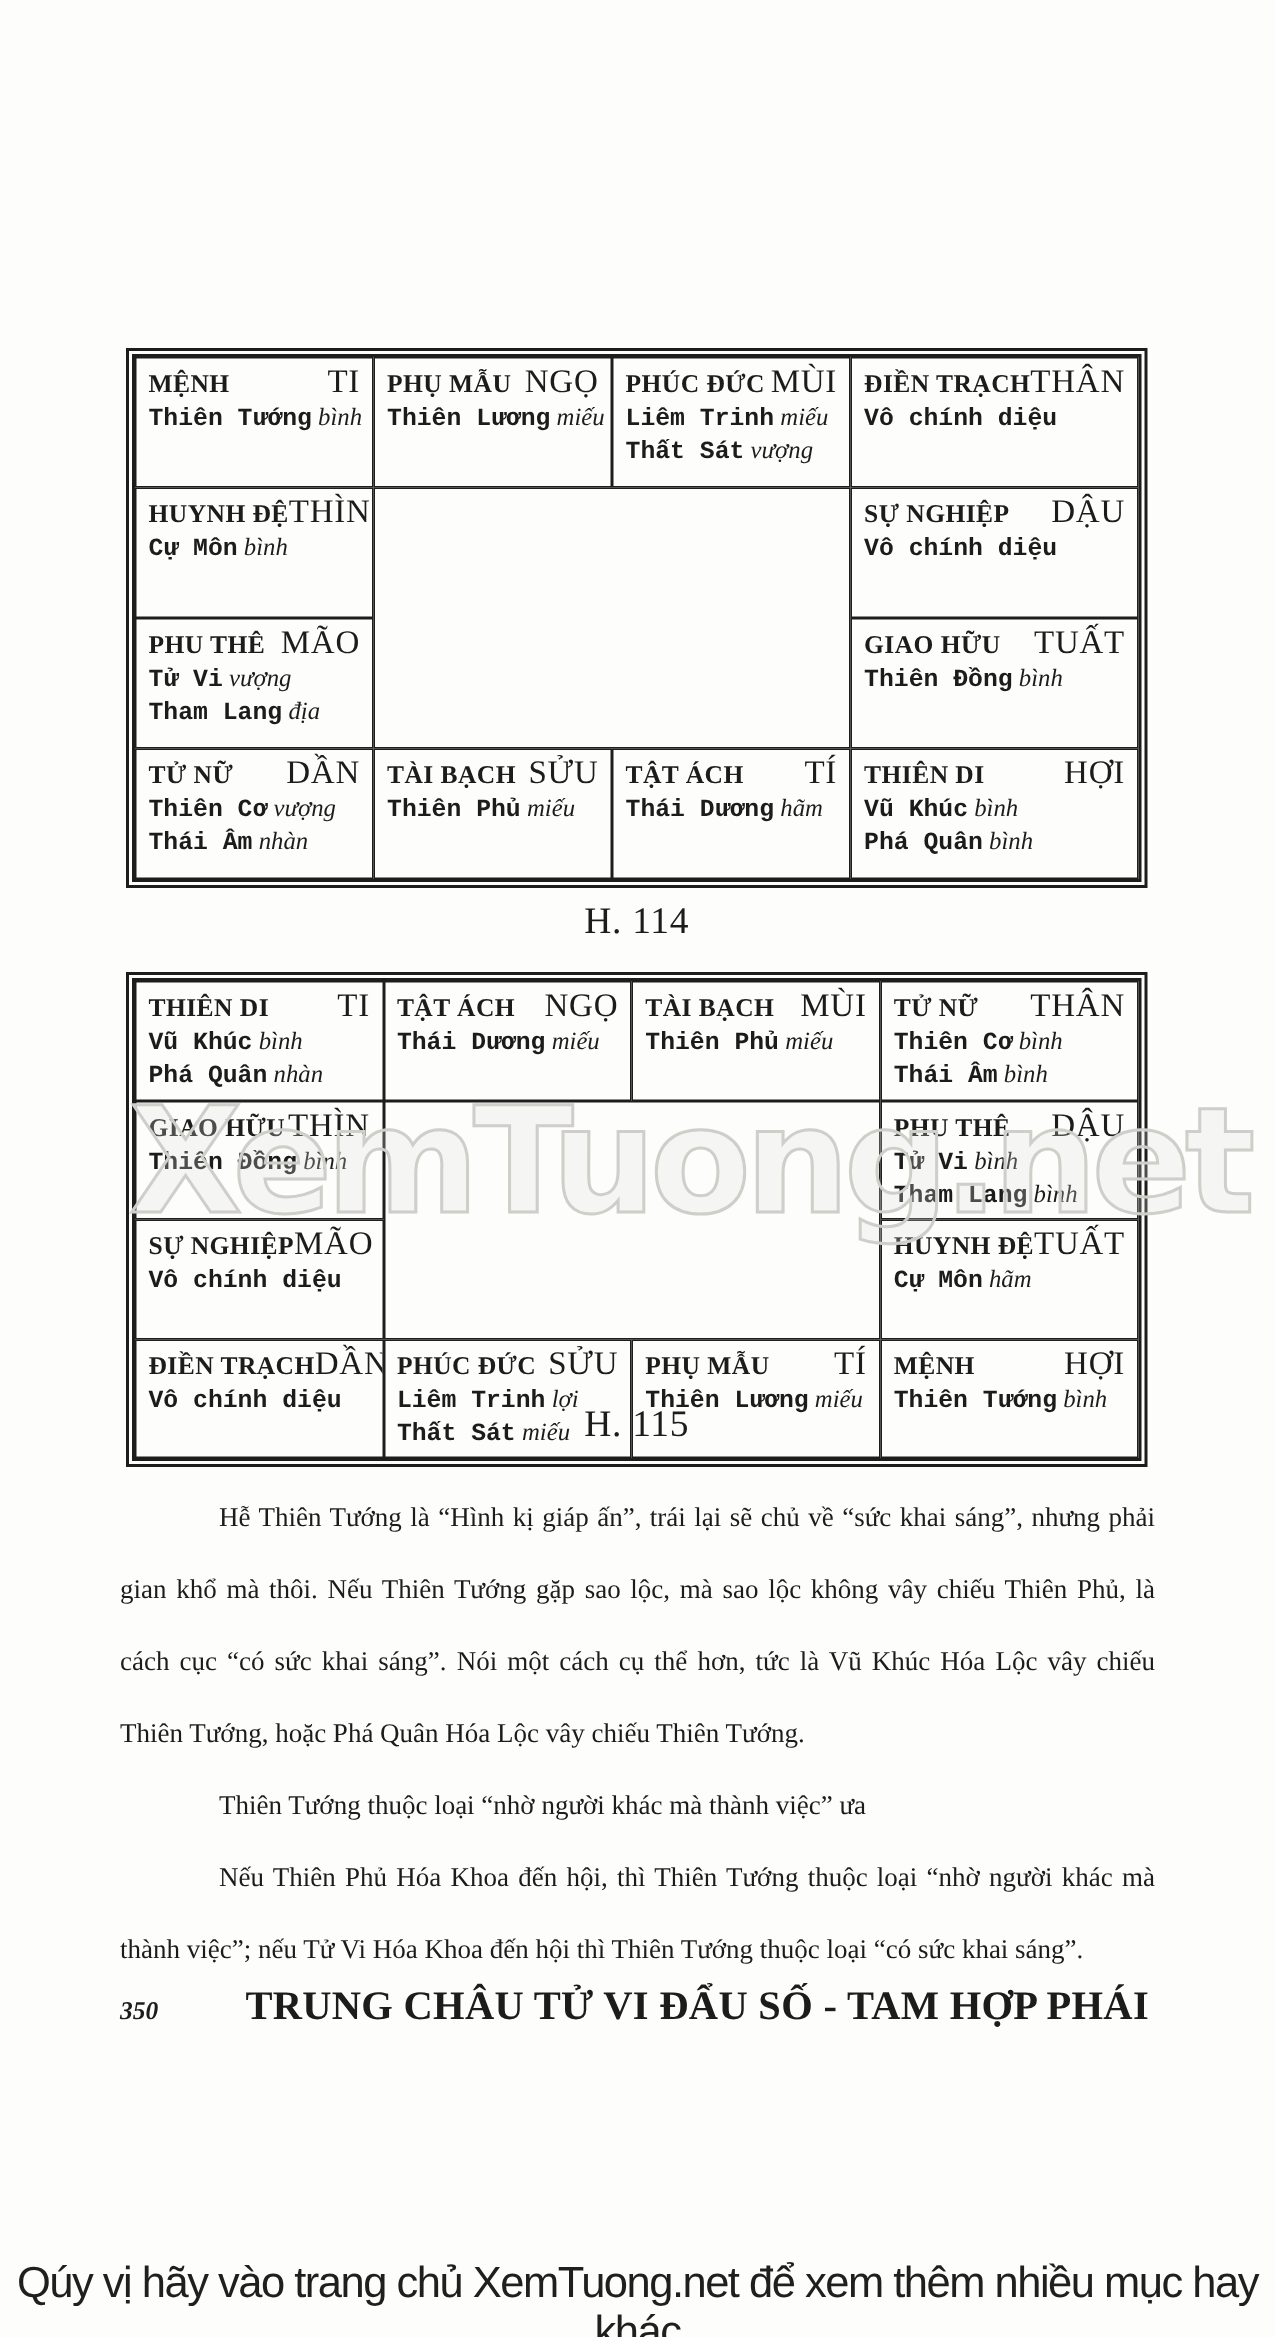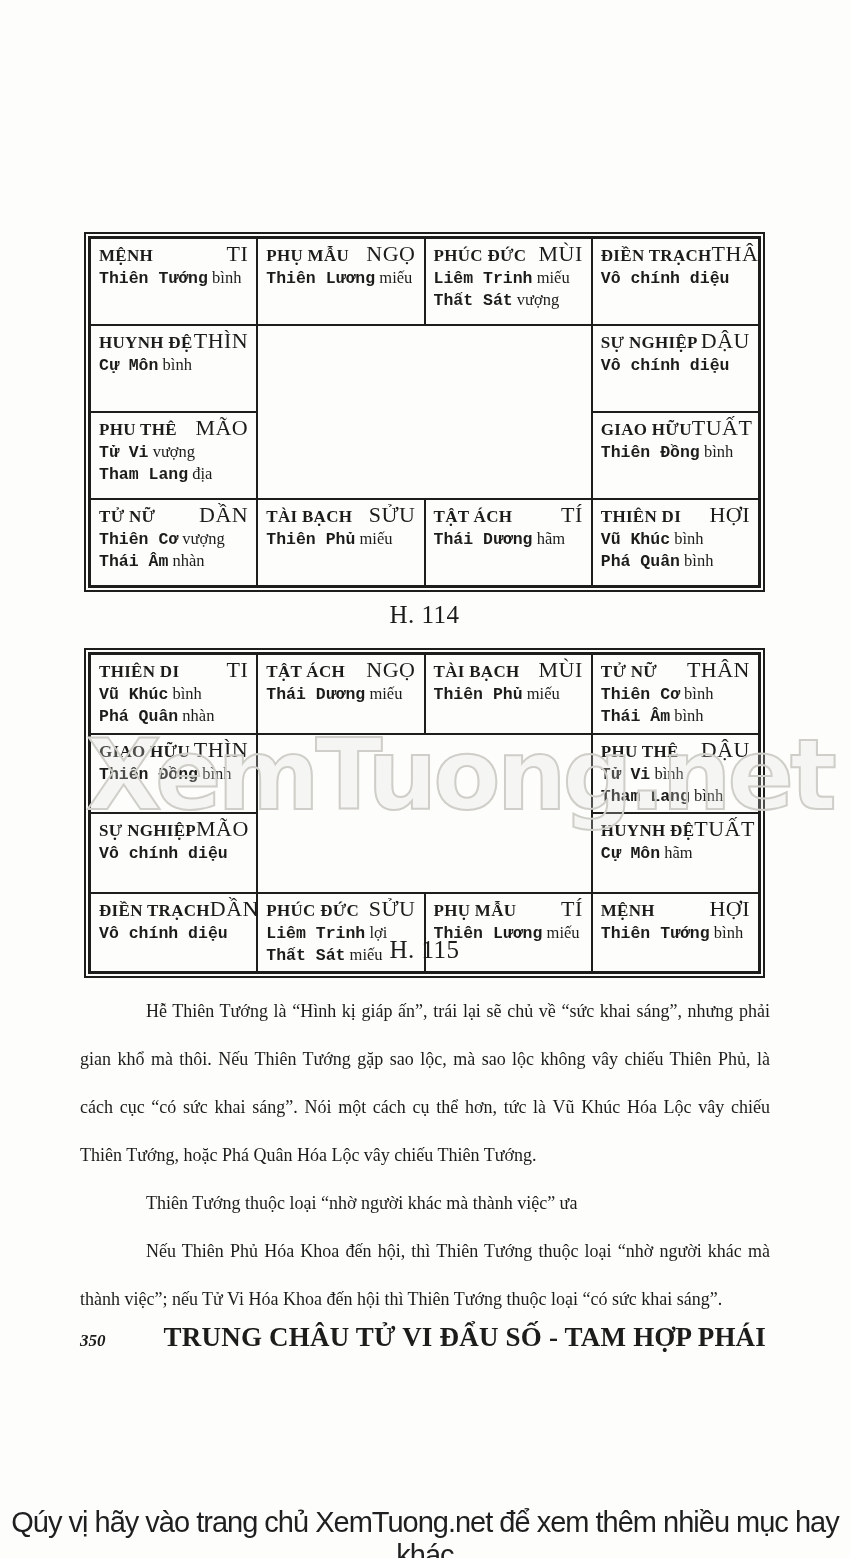--- a/index.html
+++ b/index.html
@@ -16,38 +16,38 @@
   
   .chart {
     position:absolute; left:84px; width:681px;
     border:6px double #1d1d1b;
     background:#fdfdfc;
   }
   .chart-1 { top:232px; height:360px; }
   .chart-2 { top:648px; height:330px; }
   .chart-grid {
     display:grid; width:100%; height:100%;
-    grid-template-columns:repeat(4,1fr);
+    grid-template-columns:repeat(3,1fr);
     grid-template-rows:repeat(4,1fr);
   }
   .cell {
     border:1px solid #1d1d1b;
     padding:4px 8px 0 8px;
     overflow:hidden;
   }
   .cell.blank { padding:0; }
   .cell-head {
     display:flex; justify-content:space-between; align-items:baseline;
     line-height:22px; white-space:nowrap;
   }
   .palace { font-weight:bold; font-size:17px; letter-spacing:0.3px; }
   .branch { font-size:22px; letter-spacing:0.5px; }
   .star-line { font-size:16.5px; line-height:21px; white-space:nowrap; }
   .star  { font-weight:bold;font-family:Liberation Mono, monospace; }
-  .status{ }
+  .status{ font-style:italic; }
 
   .caption {
     position:absolute; left:84px; width:681px;
     text-align:center; font-size:25px; letter-spacing:0.5px;
   }
   .caption-1 { top:601px; }
   .caption-2 { top:936px; }
 
   
   .watermark {

